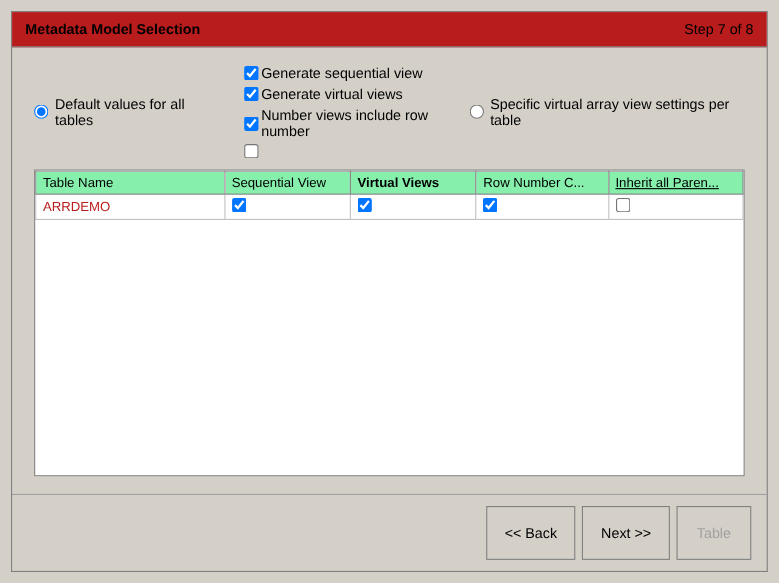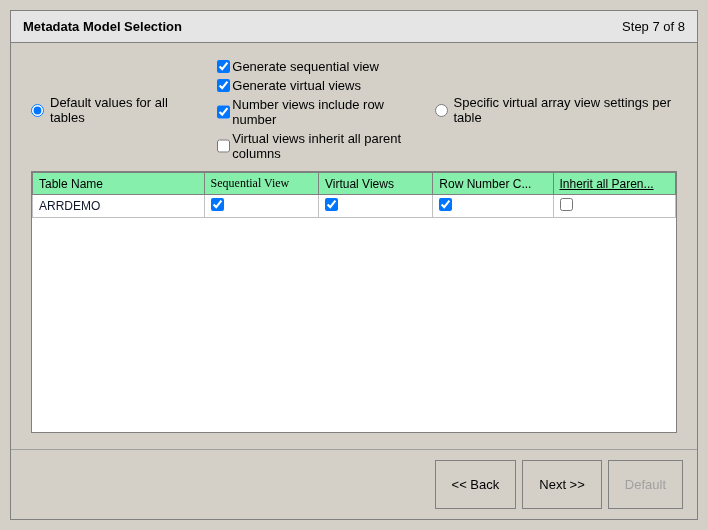--- a/index.html
+++ b/index.html
@@ -17,21 +17,21 @@
     .dialog {
       margin: 10px;
       background: #d4d0c8;
       border: 1px solid #808080;
       flex: 1;
       display: flex;
       flex-direction: column;
     }
 
     .dialog-header {
-      background: #e5e5e5;
+      background: #b91c1c;
       border-bottom: 1px solid #808080;
       padding: 8px 12px;
       display: flex;
       justify-content: space-between;
       align-items: center;
     }
 
     .dialog-title {
       font-weight: bold;
       font-size: 13px;
@@ -70,20 +70,21 @@
 
     .checkbox-group {
       display: flex;
       flex-direction: column;
       gap: 4px;
       margin-left: 24px;
     }
 
     .checkbox-option {
       display: flex;
+      align-items: center;
       gap: 2px;
     }
 
     .checkbox-option input[type="checkbox"] {
       margin: 0;
       cursor: pointer;
     }
 
     .table-container {
       border: 1px solid #808080;
@@ -114,21 +115,21 @@
       text-overflow: ellipsis;
     }
 
     tbody td {
       border: 1px solid #c0c0c0;
       padding: 3px 6px;
       vertical-align: middle;
     }
 
     tbody td:first-child {
-      color: #0f172a;
+      color: #b91c1c;
       font-size: 12px;
     }
 
     tbody td input[type="checkbox"] {
       margin: 0;
     }
 
     .dialog-footer {
       padding: 10px 14px;
       display: flex;
@@ -145,22 +146,22 @@
       font-size: 13px;
       min-width: 68px;
     }
 
     .btn:disabled {
       color: #a0a0a0;
       cursor: default;
     }
 
     .col-table-name { width: 150px; }
-    .col-seq { width: 100px; font-family: Liberation Serif, serif; }
-    .col-vv { width: 100px; }
+    .col-seq { width: 100px; }
+    .col-vv { width: 100px; font-weight: bold; }
     .col-rnc { width: 100px; }
     .col-iap { width: 100px; text-decoration: underline; }
   </style>
 </head>
 <body>
 
 <div class="dialog">
   <div class="dialog-header">
     <span class="dialog-title">Metadata Model Selection</span>
     <span class="dialog-step">Step 7 of 8</span>
@@ -182,21 +183,20 @@
         <label class="checkbox-option">
           <input type="checkbox" checked="" style="">
           <span>Generate virtual views</span>
         </label>
         <label class="checkbox-option">
           <input type="checkbox" checked="" style="">
           <span>Number views include row number</span>
         </label>
         <label class="checkbox-option">
           <input type="checkbox" style="">
-          <span>Virtual views inherit all parent columns</span>
         </label>
       </div>
 
       <label class="radio-option">
         <input type="radio" name="mode" style="">
         <span>Specific virtual array view settings per table</span>
       </label>
     </div>
 
     <div class="table-container">
@@ -220,15 +220,15 @@
           </tr>
         </tbody>
       </table>
     </div>
 
   </div>
 
   <div class="dialog-footer">
     <button class="btn">&lt;&lt; Back</button>
     <button class="btn">Next &gt;&gt;</button>
-    <button class="btn" disabled="">Default</button>
+    <button class="btn" disabled="">Table</button>
   </div>
 </div>
 
 </body></html>

